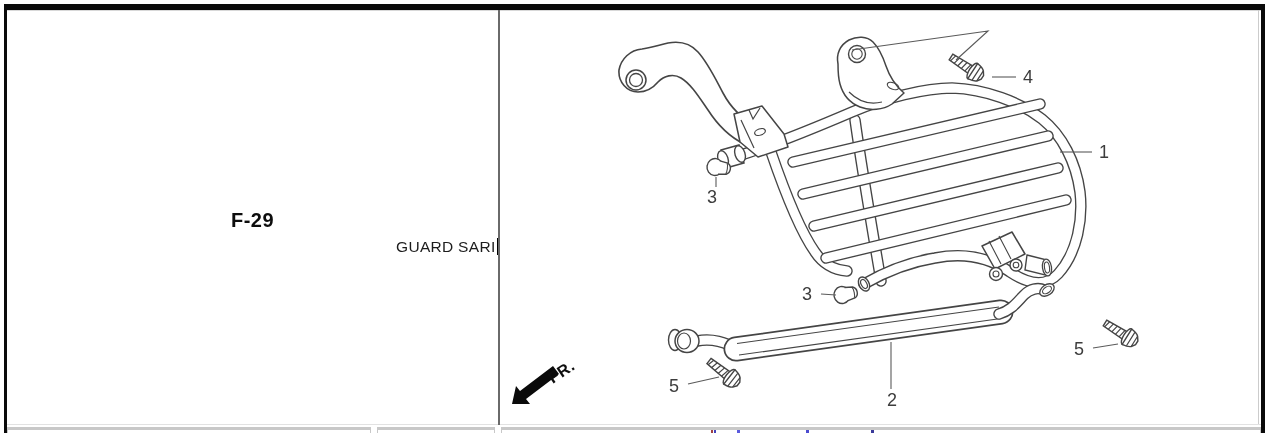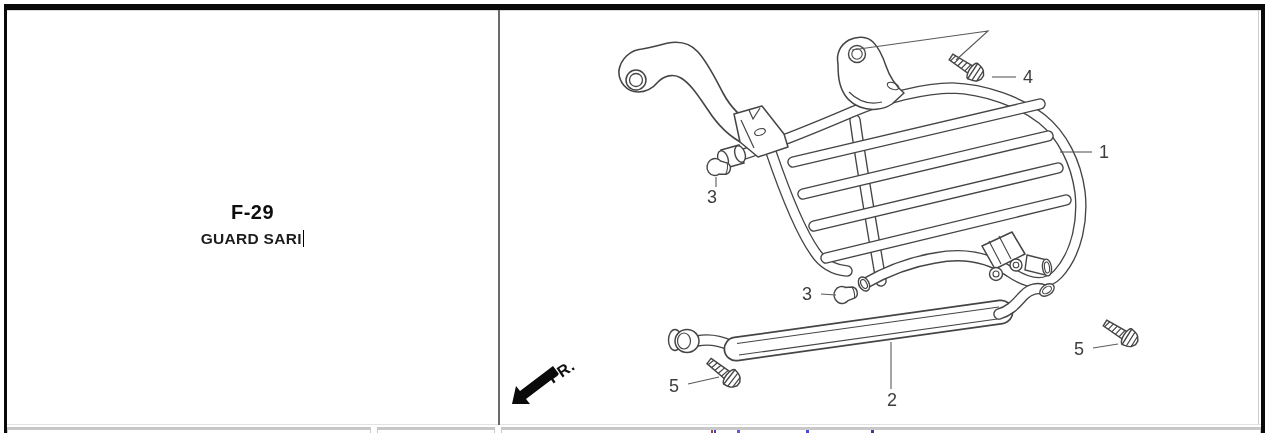--- a/index.html
+++ b/index.html
@@ -10,28 +10,28 @@
   
   .b-top    { position:absolute; left:4px; top:4px; width:1261px; height:6px; background:#0a0a0a; }
   .b-left   { position:absolute; left:4px; top:4px; width:3px; height:429px; background:#0a0a0a; }
   .b-right  { position:absolute; left:1261px; top:4px; width:4px; height:429px; background:#0a0a0a; }
   .b-top-inner { position:absolute; left:7px; top:10px; width:1254px; height:1px; background:#d8d8d8; }
   .b-right-inner { position:absolute; left:1258px; top:10px; width:1px; height:415px; background:#cccccc; }
   .b-bottom-faint { position:absolute; left:7px; top:424px; width:1254px; height:1px; background:#e2e2e2; }
   .divider { position:absolute; left:498px; top:10px; width:2px; height:415px; background:#6a6a6a; }
 
   
-  .left-panel { position:absolute; left:7px; top:8px; width:491px; height:362px; }
+  .left-panel { position:absolute; left:7px; top:16px; width:491px; height:362px; }
   .section-code {
     position:absolute; left:0; top:193px; width:100%; text-align:center;
     font-size:20px; font-weight:bold; color:#0d0d0d; letter-spacing:0.5px;
   }
   .section-title-line {
-    position:absolute; left:0; top:222px; width:100%; text-align:center;
-    font-size:15.5px; color:#1c1c1c; letter-spacing:0.3px;font-weight:bold;
+    position:absolute; left:0; top:222px; width:100%; text-align:right;
+    font-size:15.5px; color:#1c1c1c; letter-spacing:0.3px;
   }
   .caret { display:inline-block; width:1.5px; height:17px; background:#000;
     vertical-align:-3px; margin-left:1px; }
 
   
   #diagram-svg { position:absolute; left:0; top:0; width:1271px; height:433px; }
 
   
   .callout {
     position:absolute; width:16px; text-align:center;

